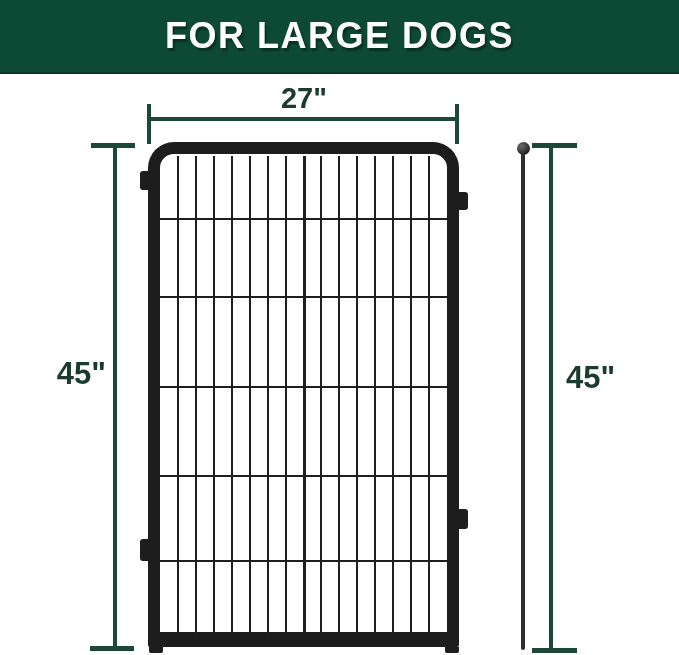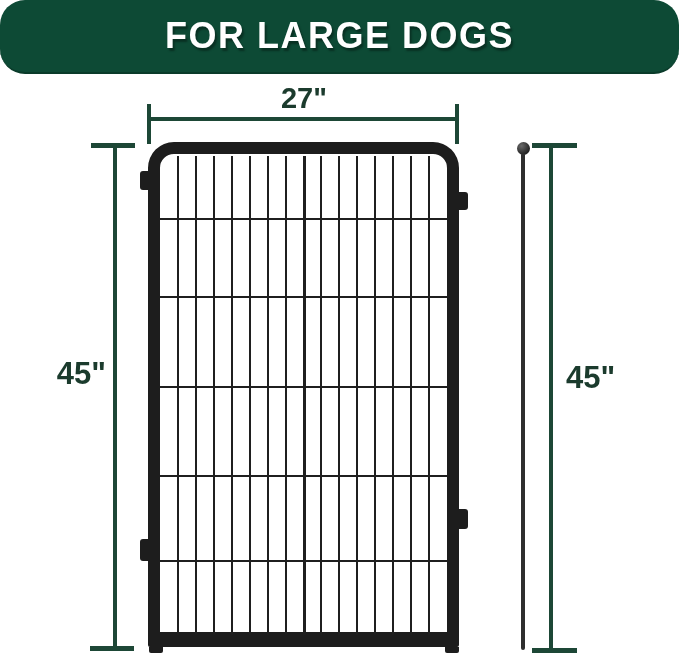--- a/index.html
+++ b/index.html
@@ -17,21 +17,20 @@
     position:relative; width:679px; height:655px;
     background:var(--background); overflow:hidden;
   }
   
   .banner{
     position:absolute; left:0; top:0; width:679px; height:74px;
     background:var(--banner-green);
     border-bottom:2px solid var(--banner-edge);
     display:flex; align-items:center; justify-content:center;
     box-sizing:border-box;
-    border-radius:25px;
   }
   .banner-title{
     color:#ffffff; font-size:36px; font-weight:bold; letter-spacing:1.5px;
     text-shadow:2px 3px 2px rgba(0,0,0,0.35);
     white-space:nowrap;
   }
   
   .dim{position:absolute; background:var(--dim-line-green);}
   .dim-label{
     position:absolute; color:var(--dim-text-green);

